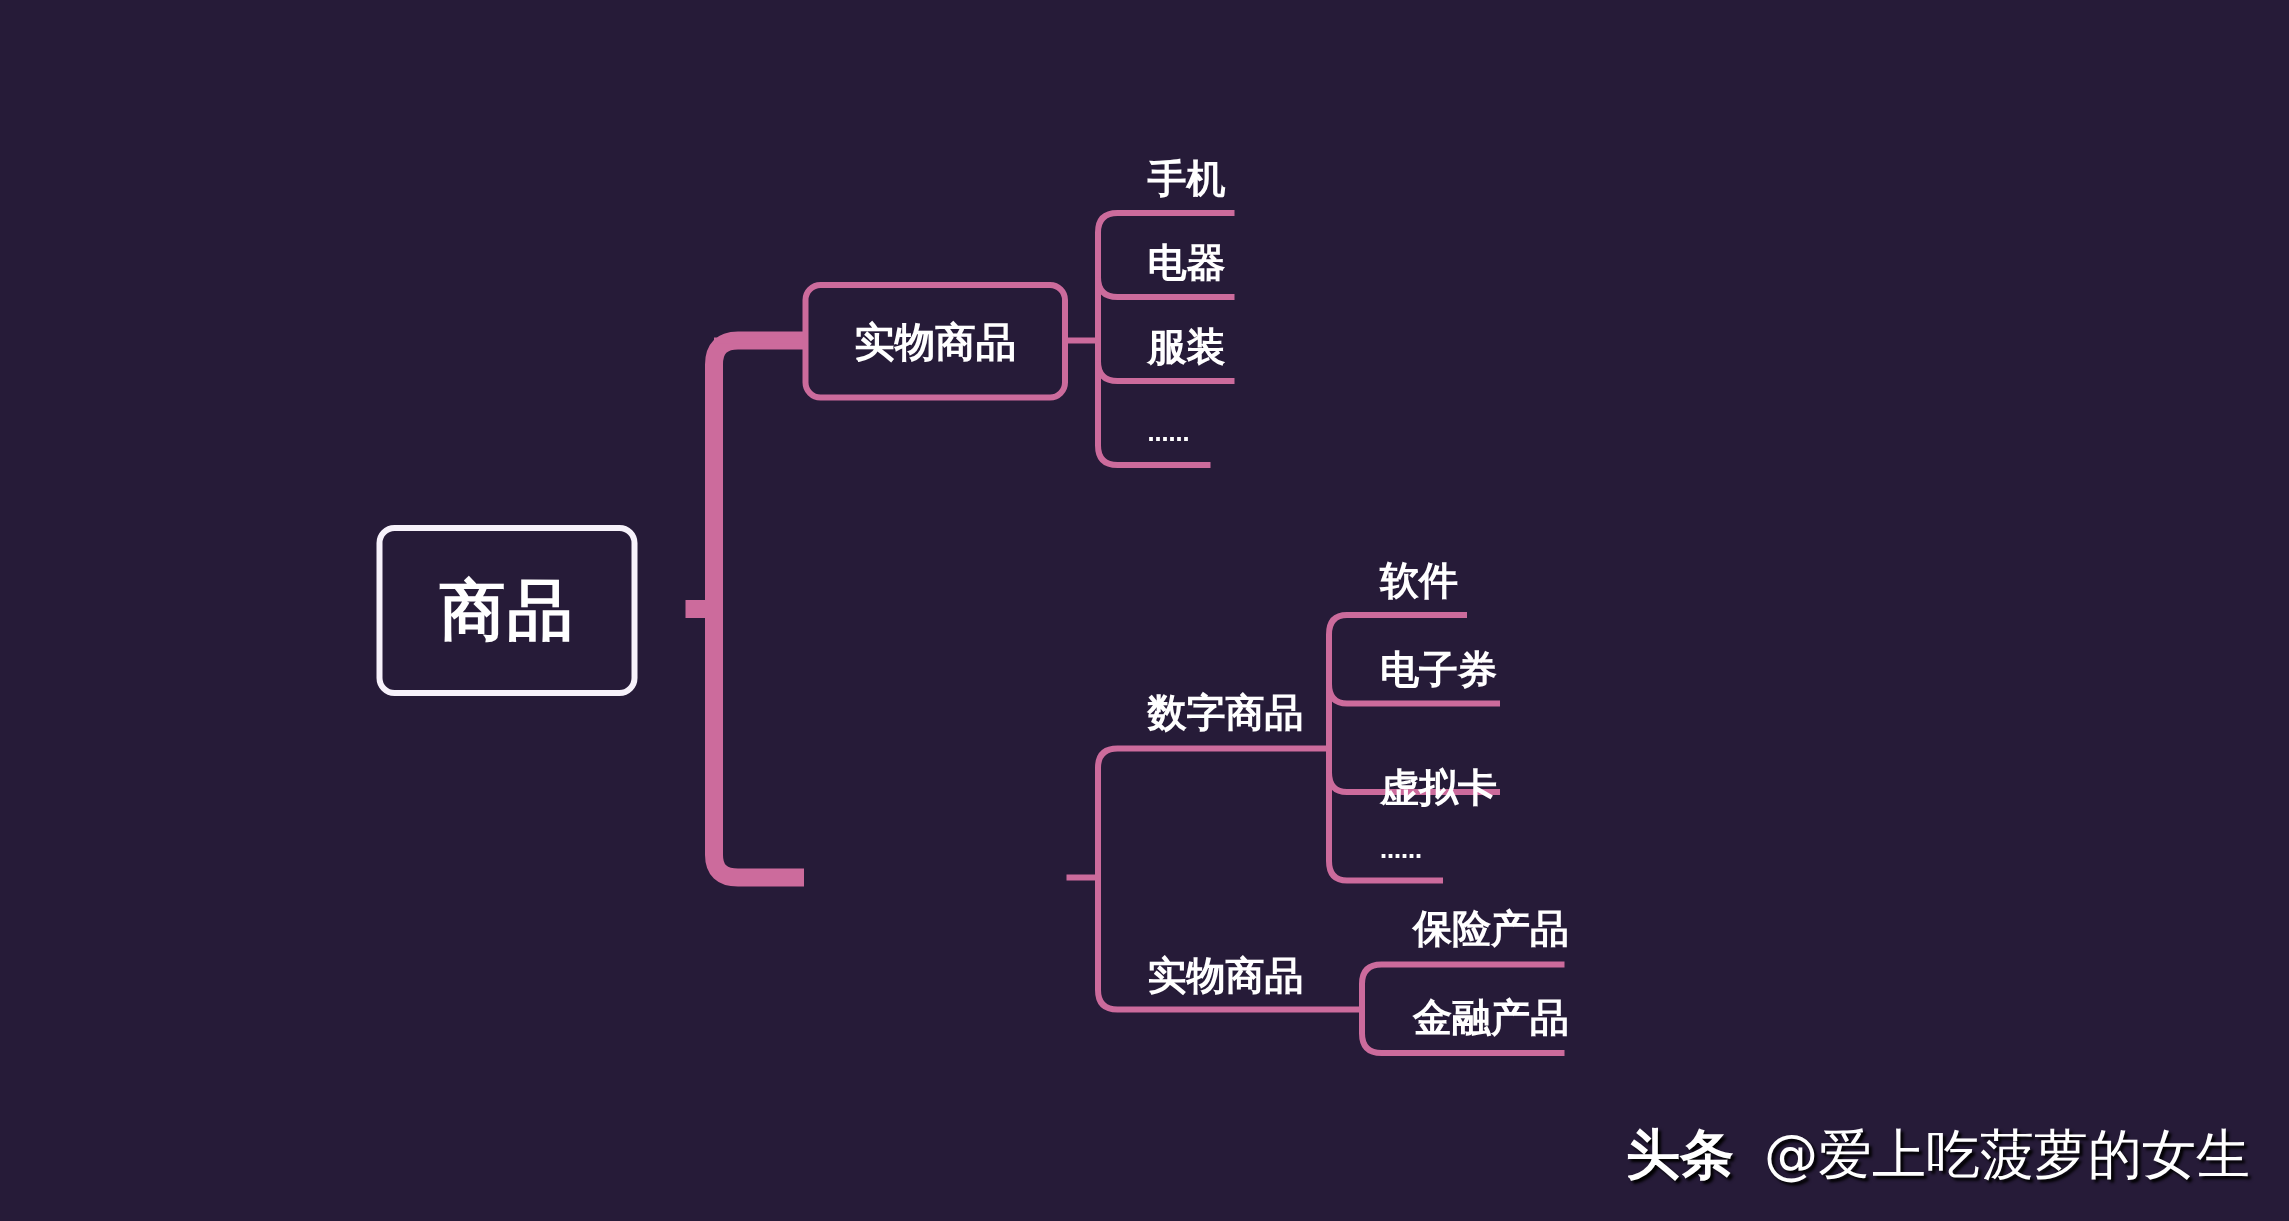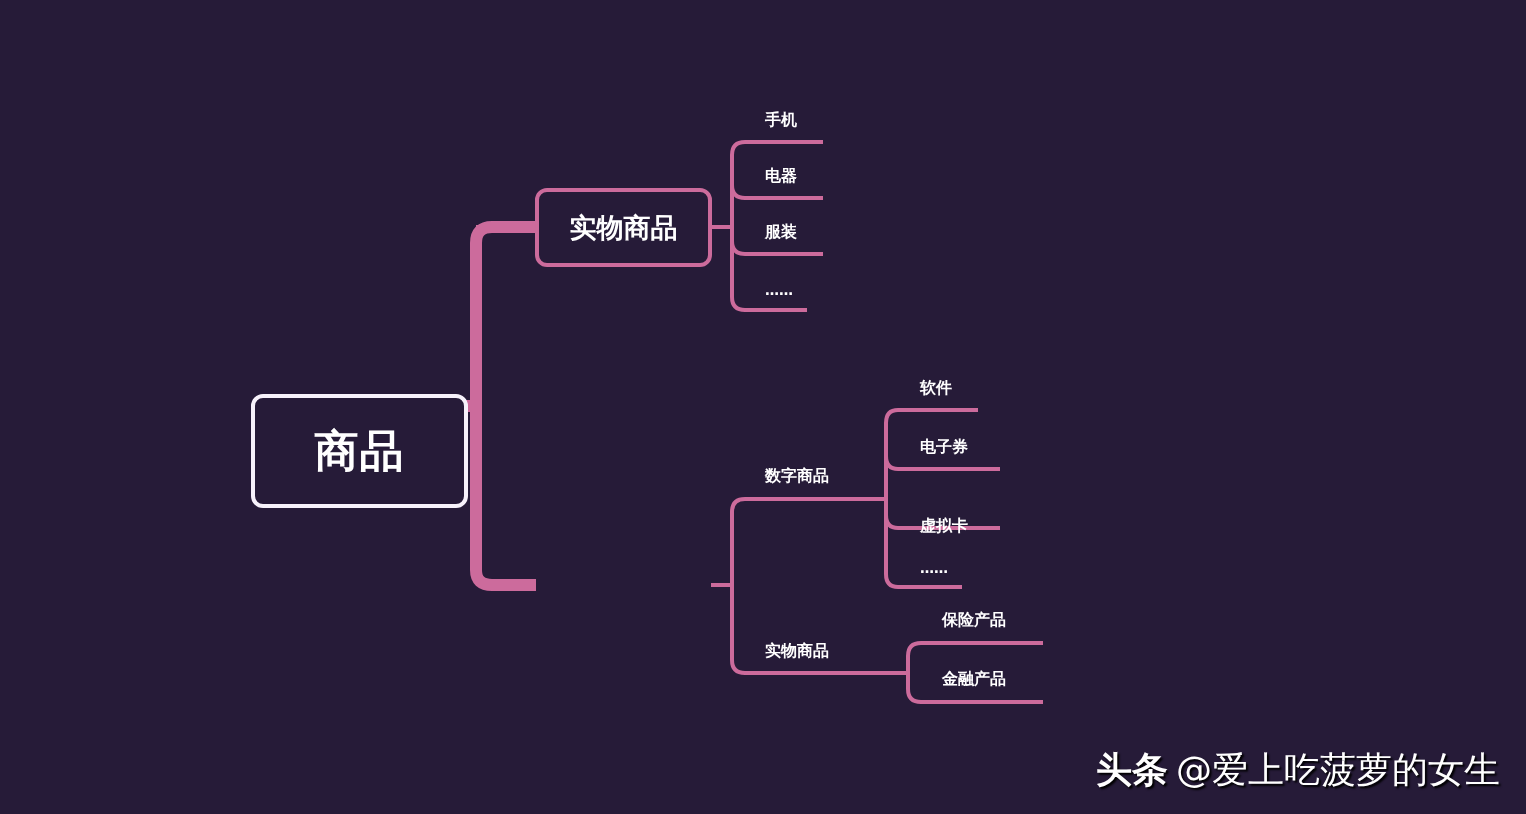--- a/index.html
+++ b/index.html
@@ -8,30 +8,30 @@
     background:#261b38;
     font-family:"DejaVu Sans", "Liberation Sans", sans-serif;
   }
   .canvas { position:absolute; left:0; top:0; width:1526px; height:814px; }
   svg.lines { position:absolute; left:0; top:0; }
   .node {
     position:absolute; box-sizing:border-box; display:flex;
     align-items:center; justify-content:center; color:#ffffff;
     font-weight:bold; background:#261b38;text-align:right;
   }
-  .root { left:251px; top:350px; width:217px; height:114px; border:4px solid #f7f2fb; border-radius:12px; font-size:44px; letter-spacing:1px;margin-top:44px; }
+  .root { left:251px; top:350px; width:174px; height:114px; border:4px solid #f7f2fb; border-radius:12px; font-size:44px; letter-spacing:1px; }
   .l1 { width:177px; height:79px; border:4px solid #cc6b9c; border-radius:12px; font-size:27px; }
   .label {
-    position:absolute; color:#ffffff; font-weight:bold; font-size:16px; white-space:nowrap; line-height:24px;
+    position:absolute; color:#ffffff; font-weight:bold; font-size:26px; white-space:nowrap; line-height:24px;
   }
   .watermark {
     position:absolute; right:26px; top:746px; color:#ffffff; font-size:36px; white-space:nowrap;
     text-shadow:2px 2px 2px #000;
   }
-  .watermark b { font-weight:bold; margin-right:8px; }
+  .watermark b { font-weight:bold; margin-right:20px; }
 </style>
 </head>
 <body>
 
 <div class="canvas">
 
   <svg class="lines" width="1526" height="814">
     <g fill="none" stroke="#cc6b9c" stroke-linecap="butt">
 
       <line x1="457" y1="406" x2="480" y2="406" stroke-width="12"></line>

